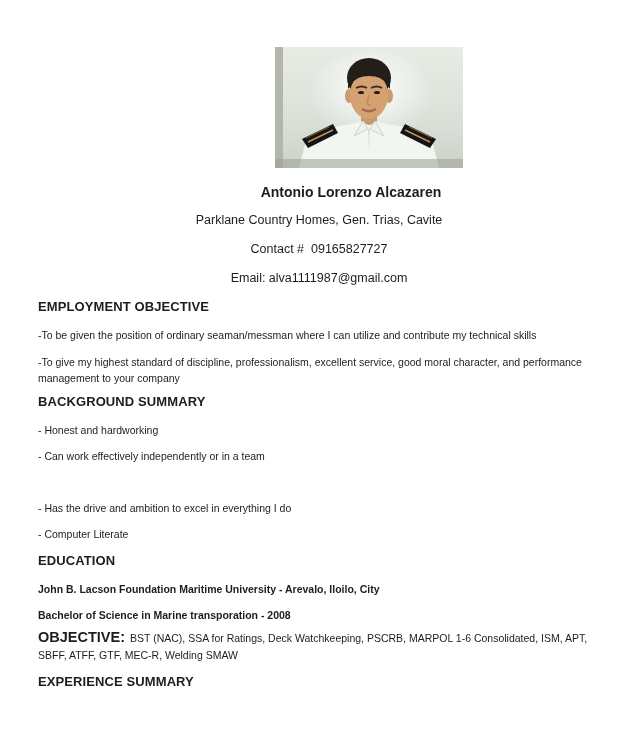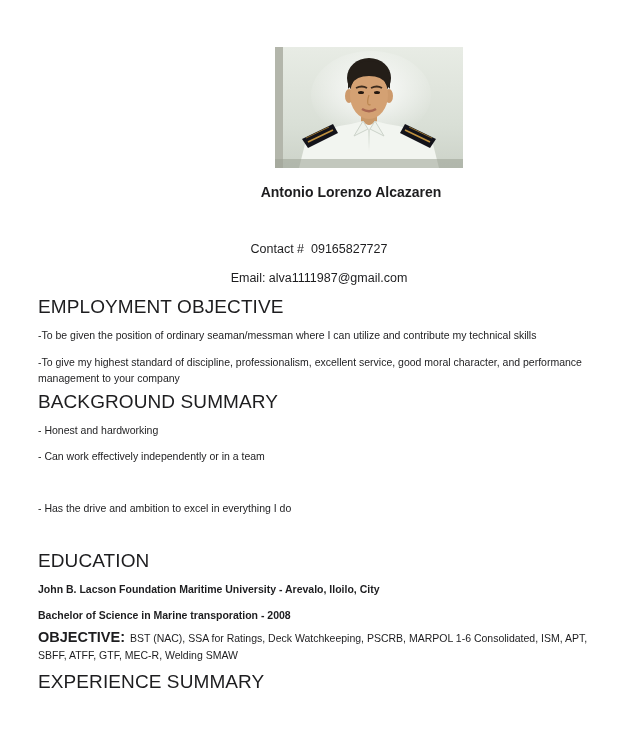--- a/index.html
+++ b/index.html
@@ -12,21 +12,21 @@
     font-family:"Liberation Sans","DejaVu Sans",sans-serif;
     overflow:hidden;
   }
   .abs { position:absolute; }
   .center { left:0; width:638px; text-align:center; white-space:pre-wrap; }
   .name { top:184px; font-size:14px; font-weight:700;margin-left:32px; }
   .sub { font-size:12.5px; }
   .addr { top:213px; }
   .contact { top:242px; }
   .email { top:271px; }
-  .h { left:38px; font-size:19px; font-weight:400; line-height:16px; letter-spacing:0.1px; }
+  .h { left:38px; font-size:13px; font-weight:700; line-height:16px; letter-spacing:0.1px; }
   .t { left:38px; font-size:10.5px; line-height:16px; }
   .bold-line { font-weight:700; }
   .photo { position:absolute; left:275px; top:47px; width:188px; height:121px; display:block; }
   .tr-label { font-size:14.5px; font-weight:700; margin-right:5px; }
 </style>
 </head>
 <body>
 
 <div class="page">
 
@@ -71,31 +71,33 @@
     <path d="M96 41 q6 -3 11 0" stroke="#3d2c1e" stroke-width="1.8" fill="none"></path>
     <ellipse cx="86" cy="45.5" rx="3" ry="1.5" fill="#22170f"></ellipse>
     <ellipse cx="102" cy="45.5" rx="3" ry="1.5" fill="#22170f"></ellipse>
     <path d="M94 48 q-2 6 -1 9 q1 1.5 2.5 0.5" stroke="#b9854f" stroke-width="1.2" fill="none"></path>
     <path d="M87 62 q7 4.5 14 0" stroke="#a96752" stroke-width="2.4" fill="none"></path>
 
     <rect x="0" y="112" width="188" height="9" fill="#9aa094" opacity="0.55"></rect>
   </svg>
 
   <div class="abs center name">Antonio Lorenzo Alcazaren</div>
+  <div class="abs center sub addr">Parklane Country Homes, Gen. Trias, Cavite</div>
   <div class="abs center sub contact">Contact #  09165827727</div>
   <div class="abs center sub email">Email: alva1111987@gmail.com</div>
 
   <div class="abs h" style="top:299px">EMPLOYMENT OBJECTIVE</div>
   <div class="abs t" style="top:327px;width:590px">-To be given the position of ordinary seaman/messman where I can utilize and contribute my technical skills</div>
   <div class="abs t" style="top:354px;width:590px">-To give my highest standard of discipline, professionalism, excellent service, good moral character, and performance management to your company</div>
 
   <div class="abs h" style="top:394px">BACKGROUND SUMMARY</div>
   <div class="abs t" style="top:422px;width:578px">- Honest and hardworking</div>
   <div class="abs t" style="top:448px;width:578px">- Can work effectively independently or in a team</div>
   <div class="abs t" style="top:500px;width:578px">- Has the drive and ambition to excel in everything I do</div>
+  <div class="abs t" style="top:526px;width:578px">- Computer Literate</div>
 
   <div class="abs h" style="top:553px">EDUCATION</div>
   <div class="abs t bold-line" style="top:581px;width:578px">John B. Lacson Foundation Maritime University - Arevalo, Iloilo, City</div>
   <div class="abs t bold-line" style="top:607px;width:578px">Bachelor of Science in Marine transporation - 2008</div>
   <div class="abs t" style="top:629px;width:578px;line-height:17px">
     <span class="tr-label">OBJECTIVE:</span><span>BST (NAC), SSA for Ratings, Deck Watchkeeping, PSCRB, MARPOL 1-6 Consolidated, ISM, APT, SBFF, ATFF, GTF, MEC-R, Welding SMAW</span>
   </div>
 
   <div class="abs h" style="top:674px">EXPERIENCE SUMMARY</div>
 

